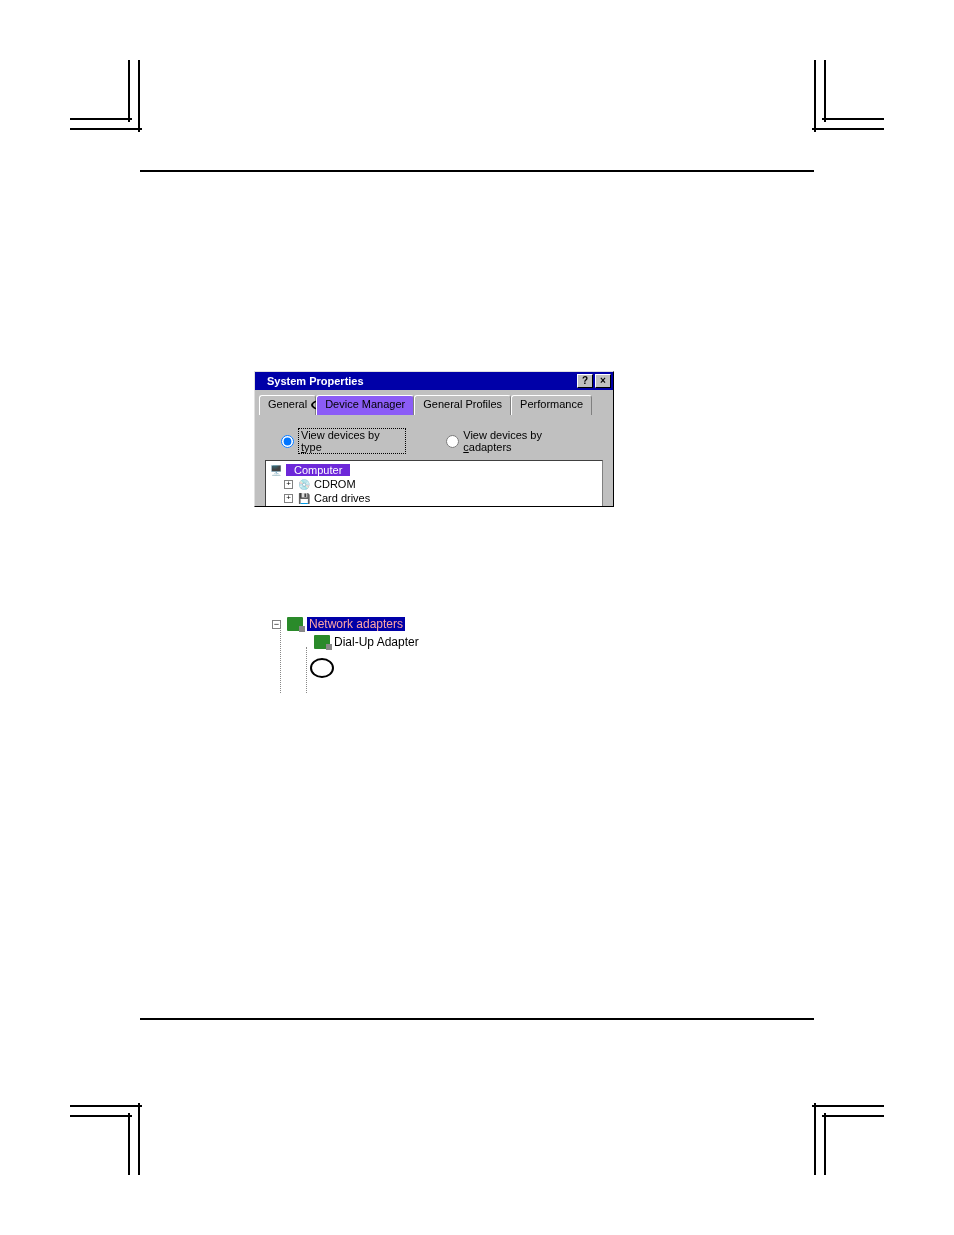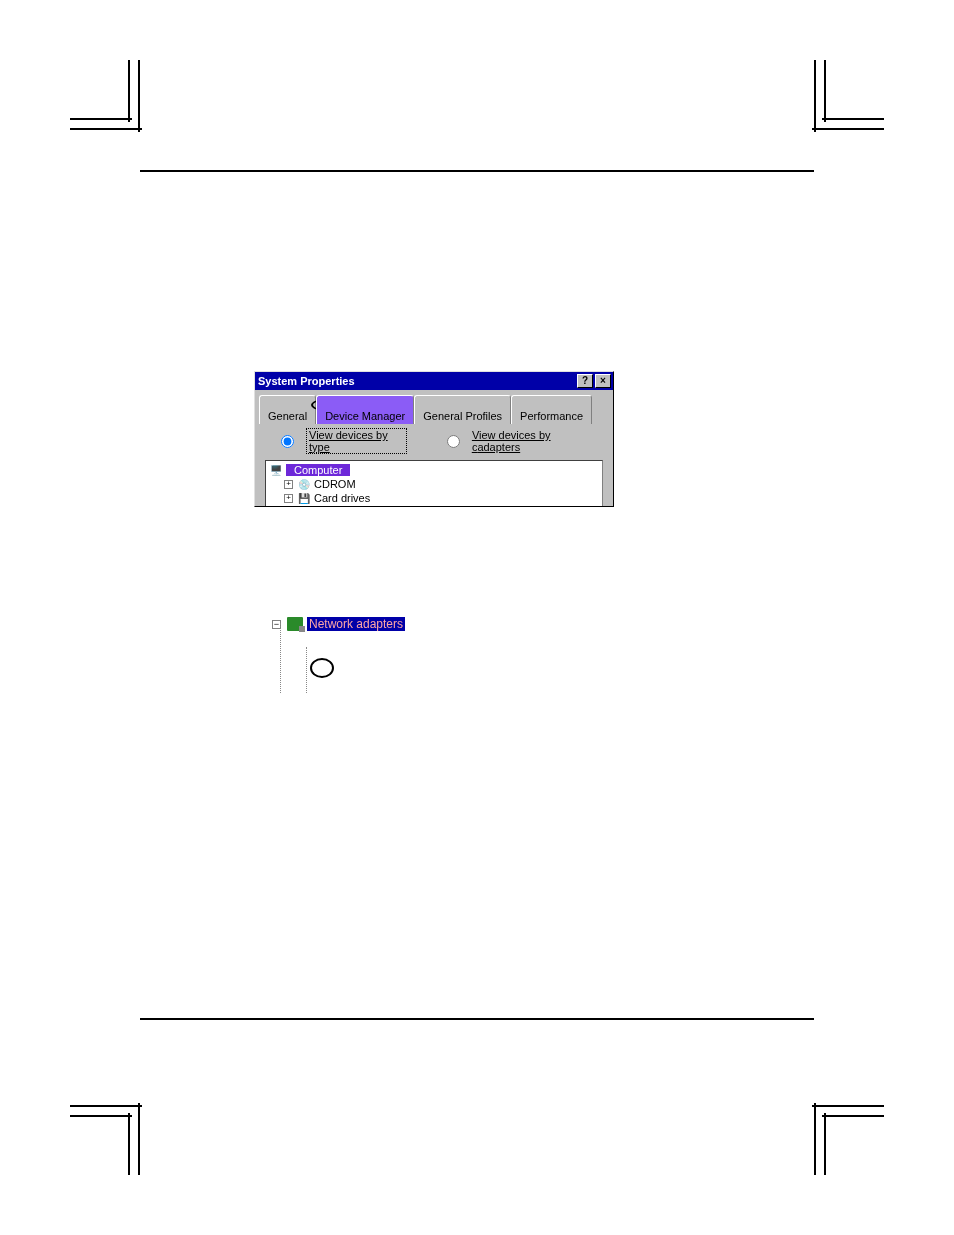--- a/index.html
+++ b/index.html
@@ -49,51 +49,51 @@
     border: 1px solid #000;
     border-top-color: #e0e0e0; border-left-color: #e0e0e0;
     font-size: 11px;
     overflow: hidden;
   }
   .titlebar {
     display: flex; align-items: center;
     height: 18px;
     background: linear-gradient(#0000a8,#0000a8);
     color: #fff; font-weight: bold;
-    padding: 0 2px 0 3px;
+    padding: 0 2px 0 12px;
   }
   .titlebar .spacer { flex: 1; }
   .sysbtn {
     width: 16px; height: 14px;
     background: #c0c0c0;
     border: 1px solid #000; border-top-color:#fff; border-left-color:#fff;
     display: inline-flex; align-items:center; justify-content:center;
     margin-left: 2px; color:#000; font-weight:bold; font-size:10px;
     line-height: 1;
   }
   .tabs { display: flex; gap: 0; margin: 4px 4px 0 4px; height: 20px; position: relative; }
   .tab {
     background: #c0c0c0;
     border: 1px solid #808080; border-bottom: none;
     border-top-color:#fff; border-left-color:#fff;
     border-top-left-radius: 3px; border-top-right-radius: 3px;
-    padding: 14px 8px; font-size: 11px; color:#000;
+    padding: 2px 8px; font-size: 11px; color:#000;
     position: relative; top: 1px;
   }
   .tab.active { background: #8b5cf6; z-index:2; }
   .circle-tab {
     position: absolute;
     border: 2px solid #000;
     border-radius: 50% / 60%;
     width: 90px; height: 18px;
     left: 52px; top: 2px;
     pointer-events: none;
   }
   .radio-row { display:flex; gap: 40px; padding: 14px 20px 6px 26px; color:#000; }
-  .radio-row label { display:flex; align-items:center; gap:12px;text-decoration:underline; }
+  .radio-row label { display:flex; align-items:center; gap:4px; }
   .radio-row input { margin:0; }
   .radio-dotted { border: 1px dotted #000; padding: 0 2px; }
 
   .tree1 {
     margin: 0 10px;
     background: #fff;
     border: 1px solid #808080; border-top-color:#404040; border-left-color:#404040;
     height: 58px; padding: 2px 2px;
     color:#000;
   }
@@ -220,14 +220,19 @@
 
 <div class="snippet2">
   <div class="dotted-col"></div>
   <div class="dotted-col2"></div>
 
   <div class="srow srow1">
     <span class="exp2">−</span>
     <span class="netcard"></span>
     <span class="label-sel">Network adapters</span>
   </div>
+  <div class="srow srow2">
+    <span style="width:12px;"></span>
+    <span class="netcard"></span>
+    <span>Dial-Up Adapter</span>
+  </div>
   <div class="circle2"></div>
 </div>
 
 </body></html>

